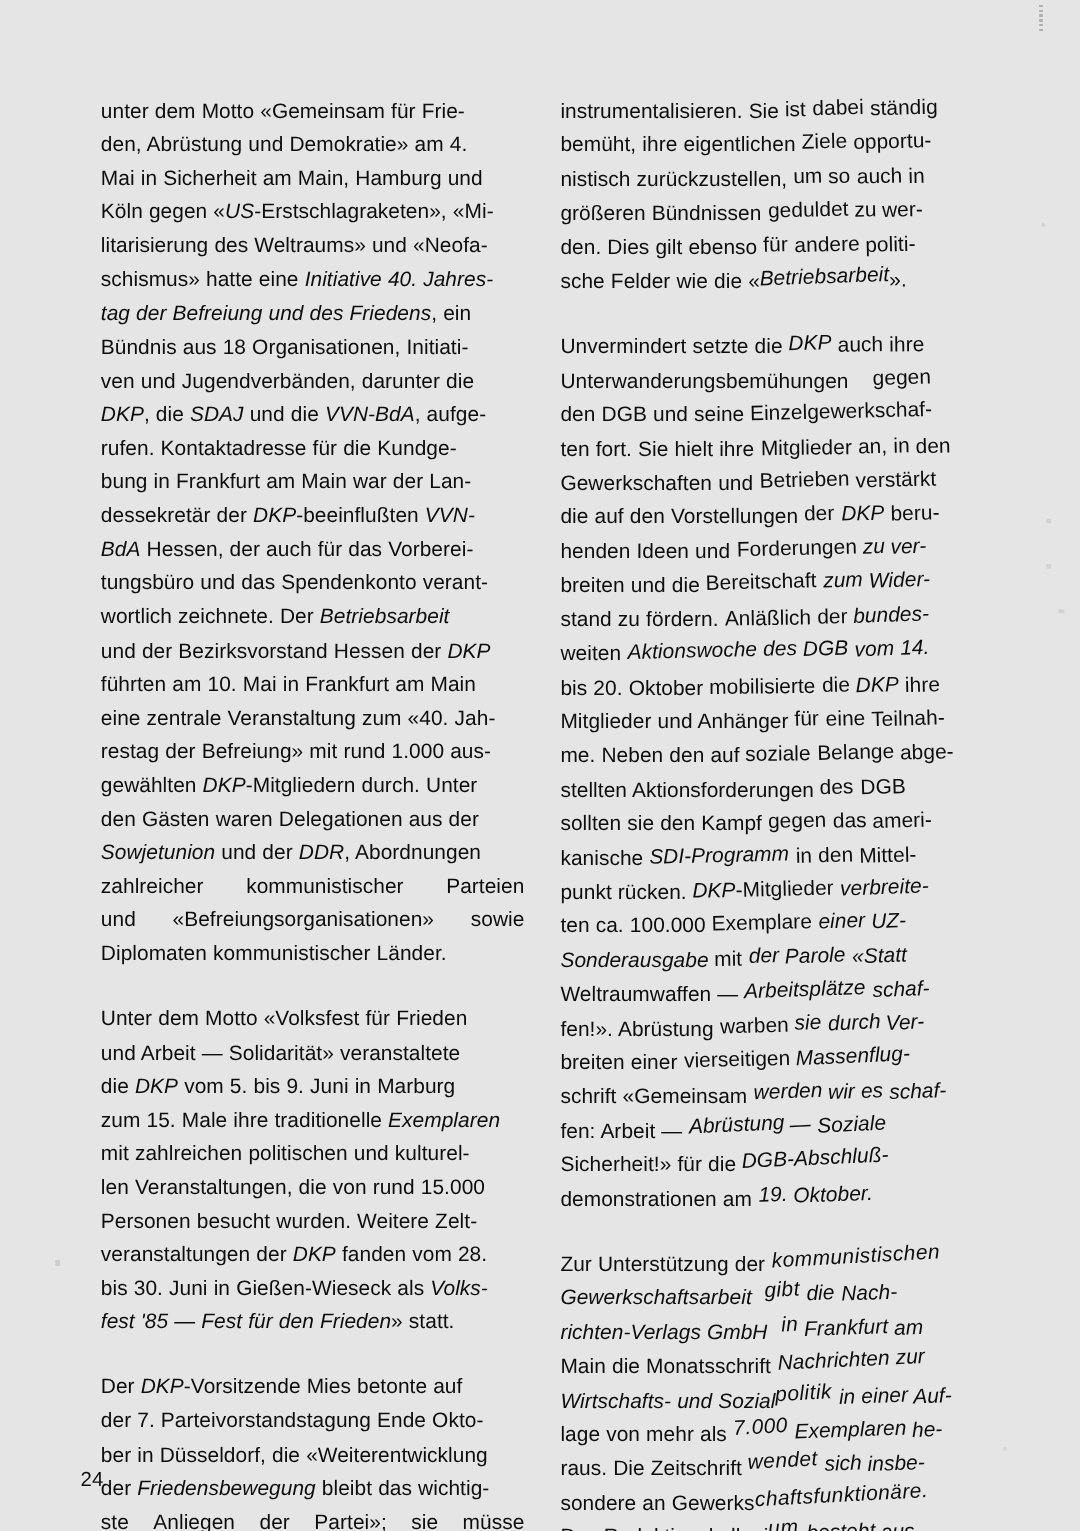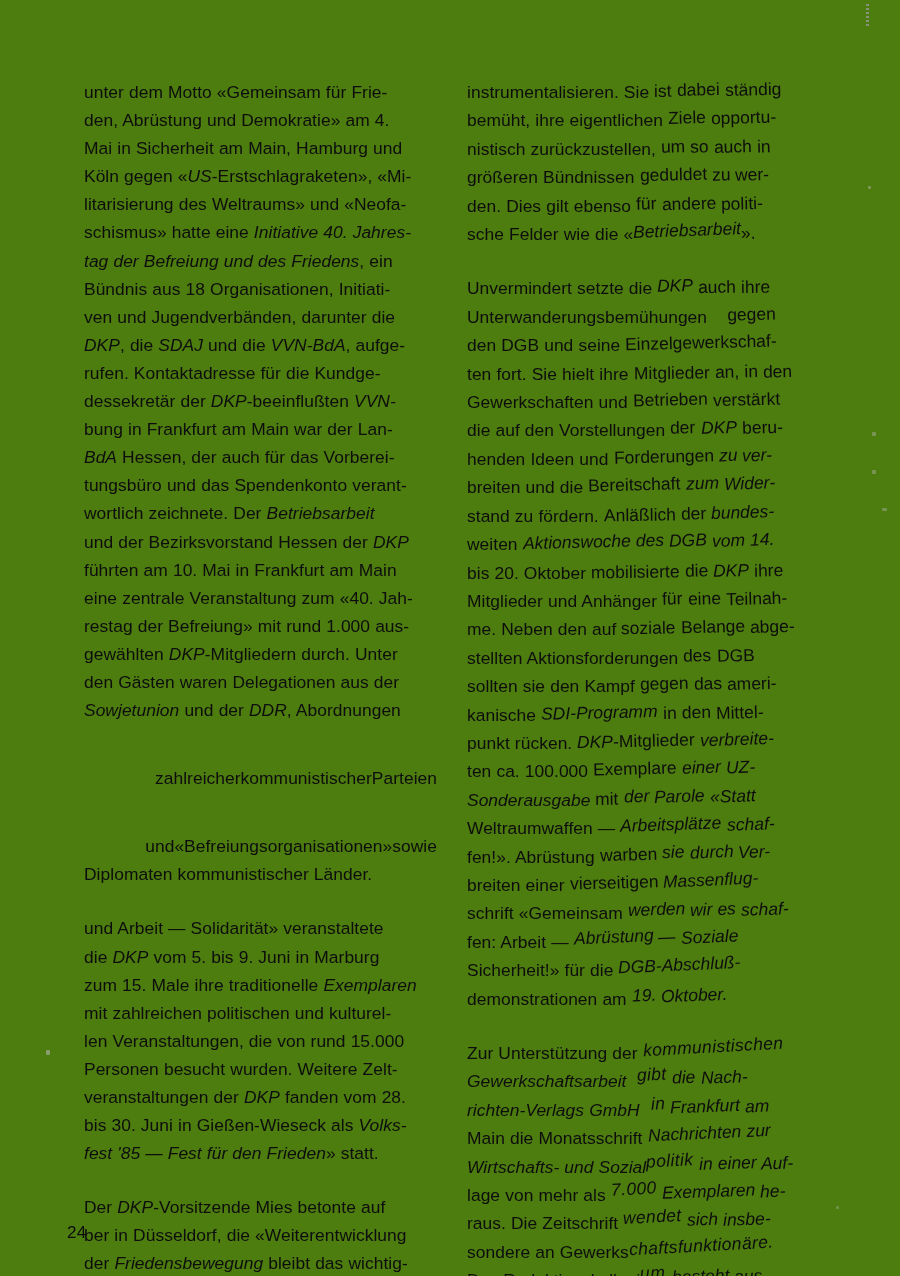--- a/index.html
+++ b/index.html
@@ -4,21 +4,21 @@
 <style>
   html, body {
     margin: 0;
     padding: 0;
     background: #ffffff;
   }
   #page {
     position: relative;
     width: 900px;
     height: 1276px;
-    background: #4d7c0f;
+    background: #e5e5e5;
     overflow: hidden;
     font-family: "Liberation Sans", sans-serif;
     color: #0d0d0d;
   }
 
   
   .column {
     position: absolute;
     top: 78px;
     width: 353px;
@@ -41,23 +41,22 @@
 
   
   .para .ln {
     display: block;
     white-space: nowrap;
   }
 
   
   .para .ln.j {
     display: flex;
-    justify-content: flex-end;
+    justify-content: space-between;
     white-space: normal;
-    margin-top: 40px;
   }
   .para .ln.j > span { white-space: pre; }
 
   i, .it { font-style: italic; }
 
   
   
   #col-right .para { line-height: 28.4px; }
 
   #col-right .w {
@@ -112,22 +111,22 @@
         <span class="ln"><span>den, Abrüstung und Demokratie» am 4.</span></span>
         <span class="ln"><span>Mai in Sicherheit am Main, Hamburg und</span></span>
         <span class="ln"><span>Köln gegen «</span><i>US</i><span>-Erstschlagraketen», «Mi-</span></span>
         <span class="ln"><span>litarisierung des Weltraums» und «Neofa-</span></span>
         <span class="ln"><span>schismus» hatte eine </span><i>Initiative 40. Jahres-</i></span>
         <span class="ln"><i>tag der Befreiung und des Friedens</i><span>, ein</span></span>
         <span class="ln"><span>Bündnis aus 18 Organisationen, Initiati-</span></span>
         <span class="ln"><span>ven und Jugendverbänden, darunter die</span></span>
         <span class="ln"><i>DKP</i><span>, die </span><i>SDAJ</i><span> und die </span><i>VVN-BdA</i><span>, aufge-</span></span>
         <span class="ln"><span>rufen. Kontaktadresse für die Kundge-</span></span>
+        <span class="ln"><span>bung in Frankfurt am Main war der Lan-</span></span>
         <span class="ln"><span>dessekretär der </span><i>DKP</i><span>-beeinflußten </span><i>VVN-</i></span>
-        <span class="ln"><span>bung in Frankfurt am Main war der Lan-</span></span>
         <span class="ln"><i>BdA</i><span> Hessen, der auch für das Vorberei-</span></span>
         <span class="ln"><span>tungsbüro und das Spendenkonto verant-</span></span>
         <span class="ln"><span>wortlich zeichnete. Der </span><i>Betriebsarbeit</i></span>
         <span class="ln"><span>und der Bezirksvorstand Hessen der </span><i>DKP</i></span>
         <span class="ln"><span>führten am 10. Mai in Frankfurt am Main</span></span>
         <span class="ln"><span>eine zentrale Veranstaltung zum «40. Jah-</span></span>
         <span class="ln"><span>restag der Befreiung» mit rund 1.000 aus-</span></span>
         <span class="ln"><span>gewählten </span><i>DKP</i><span>-Mitgliedern durch. Unter</span></span>
         <span class="ln"><span>den Gästen waren Delegationen aus der</span></span>
         <span class="ln"><i>Sowjetunion</i><span> und der </span><i>DDR</i><span>, Abordnungen</span></span>
@@ -137,32 +136,34 @@
           <span>Parteien</span>
         </span>
         <span class="ln j">
           <span>und</span>
           <span>«Befreiungsorganisationen»</span>
           <span>sowie</span>
         </span>
         <span class="ln"><span>Diplomaten kommunistischer Länder.</span></span>
       </div>
       <div class="para">
+        <span class="ln"><span>Unter dem Motto «Volksfest für Frieden</span></span>
         <span class="ln"><span>und Arbeit — Solidarität» veranstaltete</span></span>
         <span class="ln"><span>die </span><i>DKP</i><span> vom 5. bis 9. Juni in Marburg</span></span>
         <span class="ln"><span>zum 15. Male ihre traditionelle </span><i>Exemplaren</i></span>
         <span class="ln"><span>mit zahlreichen politischen und kulturel-</span></span>
         <span class="ln"><span>len Veranstaltungen, die von rund 15.000</span></span>
         <span class="ln"><span>Personen besucht wurden. Weitere Zelt-</span></span>
         <span class="ln"><span>veranstaltungen der </span><i>DKP</i><span> fanden vom 28.</span></span>
         <span class="ln"><span>bis 30. Juni in Gießen-Wieseck als </span><i>Volks-</i></span>
         <span class="ln"><i>fest '85 — Fest für den Frieden</i><span>» statt.</span></span>
       </div>
       <div class="para">
         <span class="ln"><span>Der </span><i>DKP</i><span>-Vorsitzende Mies betonte auf</span></span>
+        <span class="ln"><span>der 7. Parteivorstandstagung Ende Okto-</span></span>
         <span class="ln"><span>ber in Düsseldorf, die «Weiterentwicklung</span></span>
         <span class="ln"><span>der </span><i>Friedensbewegung</i><span> bleibt das wichtig-</span></span>
         <span class="ln j">
           <span>ste</span>
           <span>Anliegen</span>
           <span>der</span>
           <span>Partei»;</span>
           <span>sie</span>
           <span>müsse</span>
         </span>

